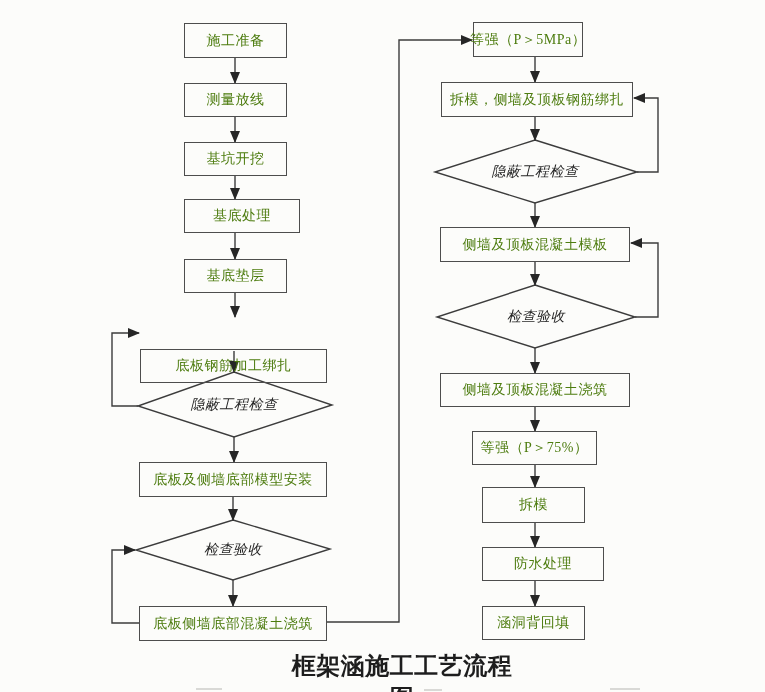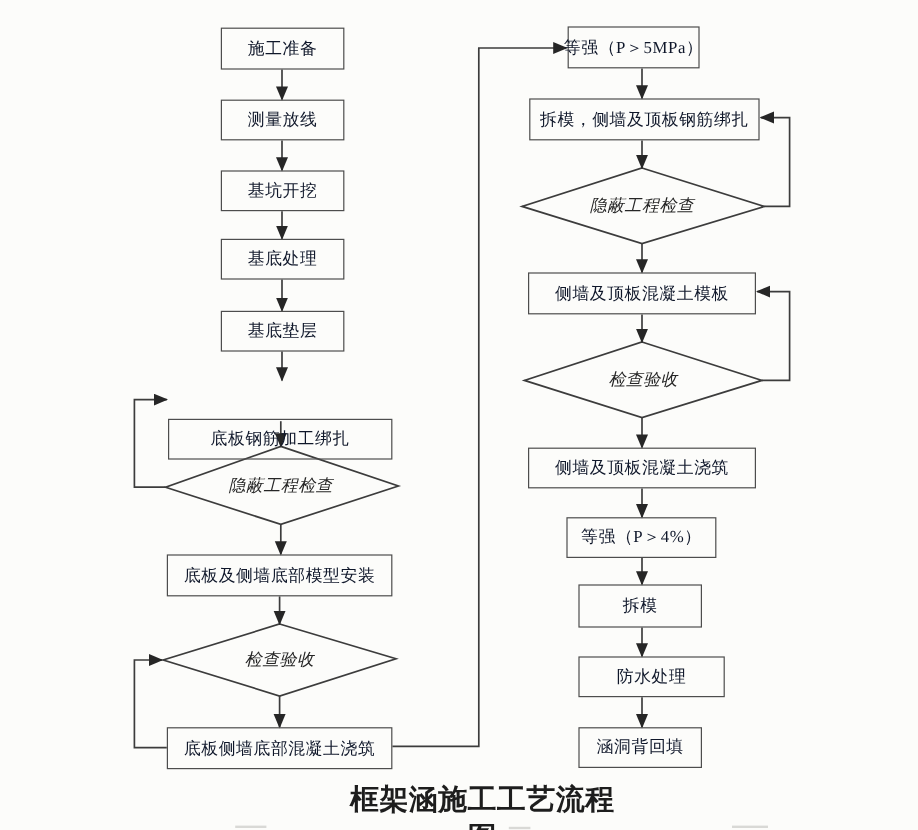--- a/index.html
+++ b/index.html
@@ -15,21 +15,21 @@
   #wires{position:absolute;left:0;top:0;width:765px;height:692px;}
   .pbox{
     position:absolute;
     box-sizing:border-box;
     border:1.4px solid #4d4d4d;
     background:transparent;
     display:flex;align-items:center;justify-content:center;
     font-size:14px;
     letter-spacing:0.5px;
     white-space:nowrap;
-    color:#0f172a;
+    color:#4d7c0f;
   }
   .dlabel{
     position:absolute;
     display:flex;align-items:center;justify-content:center;
     font-size:14px;
     letter-spacing:0.5px;
     white-space:nowrap;
     color:#262626;
     font-style:italic;
   }
@@ -91,34 +91,34 @@
       <path d="M637 172 L658 172 L658 98 L634 98" marker-end="url(#arw)"></path>
       <path d="M635 317 L658 317 L658 243 L631 243" marker-end="url(#arw)"></path>
 
       <path d="M327 622 L399 622 L399 40 L472 40" marker-end="url(#arw)"></path>
     </g>
   </svg>
 
   <div class="pbox" style="left:184px;top:23px;width:103px;height:35px;">施工准备</div>
   <div class="pbox" style="left:184px;top:83px;width:103px;height:34px;">测量放线</div>
   <div class="pbox" style="left:184px;top:142px;width:103px;height:34px;">基坑开挖</div>
-  <div class="pbox" style="left:184px;top:199px;width:103px;height:34px;">基底处理</div>
+  <div class="pbox" style="left:184px;top:199px;width:116px;height:34px;">基底处理</div>
   <div class="pbox" style="left:184px;top:259px;width:103px;height:34px;">基底垫层</div>
   <div class="pbox" style="left:140px;top:317px;width:187px;height:34px;margin-top:32px;">底板钢筋加工绑扎</div>
   <div class="pbox" style="left:139px;top:462px;width:188px;height:35px;">底板及侧墙底部模型安装</div>
   <div class="pbox" style="left:139px;top:606px;width:188px;height:35px;">底板侧墙底部混凝土浇筑</div>
 
   <div class="dlabel" style="left:164px;top:390px;width:140px;height:30px;">隐蔽工程检查</div>
   <div class="dlabel" style="left:163px;top:535px;width:140px;height:30px;">检查验收</div>
 
   <div class="pbox" style="left:473px;top:22px;width:110px;height:35px;">等强（P＞5MPa）</div>
   <div class="pbox" style="left:441px;top:82px;width:192px;height:35px;">拆模，侧墙及顶板钢筋绑扎</div>
   <div class="pbox" style="left:440px;top:227px;width:190px;height:35px;">侧墙及顶板混凝土模板</div>
   <div class="pbox" style="left:440px;top:373px;width:190px;height:34px;">侧墙及顶板混凝土浇筑</div>
-  <div class="pbox" style="left:472px;top:431px;width:125px;height:34px;">等强（P＞4%）</div>
+  <div class="pbox" style="left:472px;top:431px;width:125px;height:34px;">等强（P＞75%）</div>
   <div class="pbox" style="left:482px;top:487px;width:103px;height:36px;">拆模</div>
   <div class="pbox" style="left:482px;top:547px;width:122px;height:34px;">防水处理</div>
   <div class="pbox" style="left:482px;top:606px;width:103px;height:34px;">涵洞背回填</div>
 
   <div class="dlabel" style="left:465px;top:157px;width:140px;height:30px;">隐蔽工程检查</div>
   <div class="dlabel" style="left:466px;top:302px;width:140px;height:30px;">检查验收</div>
 
   <div class="title">框架涵施工工艺流程图</div>
 
   <div class="artifact" style="left:196px;top:688px;width:26px;height:2px;"></div>

